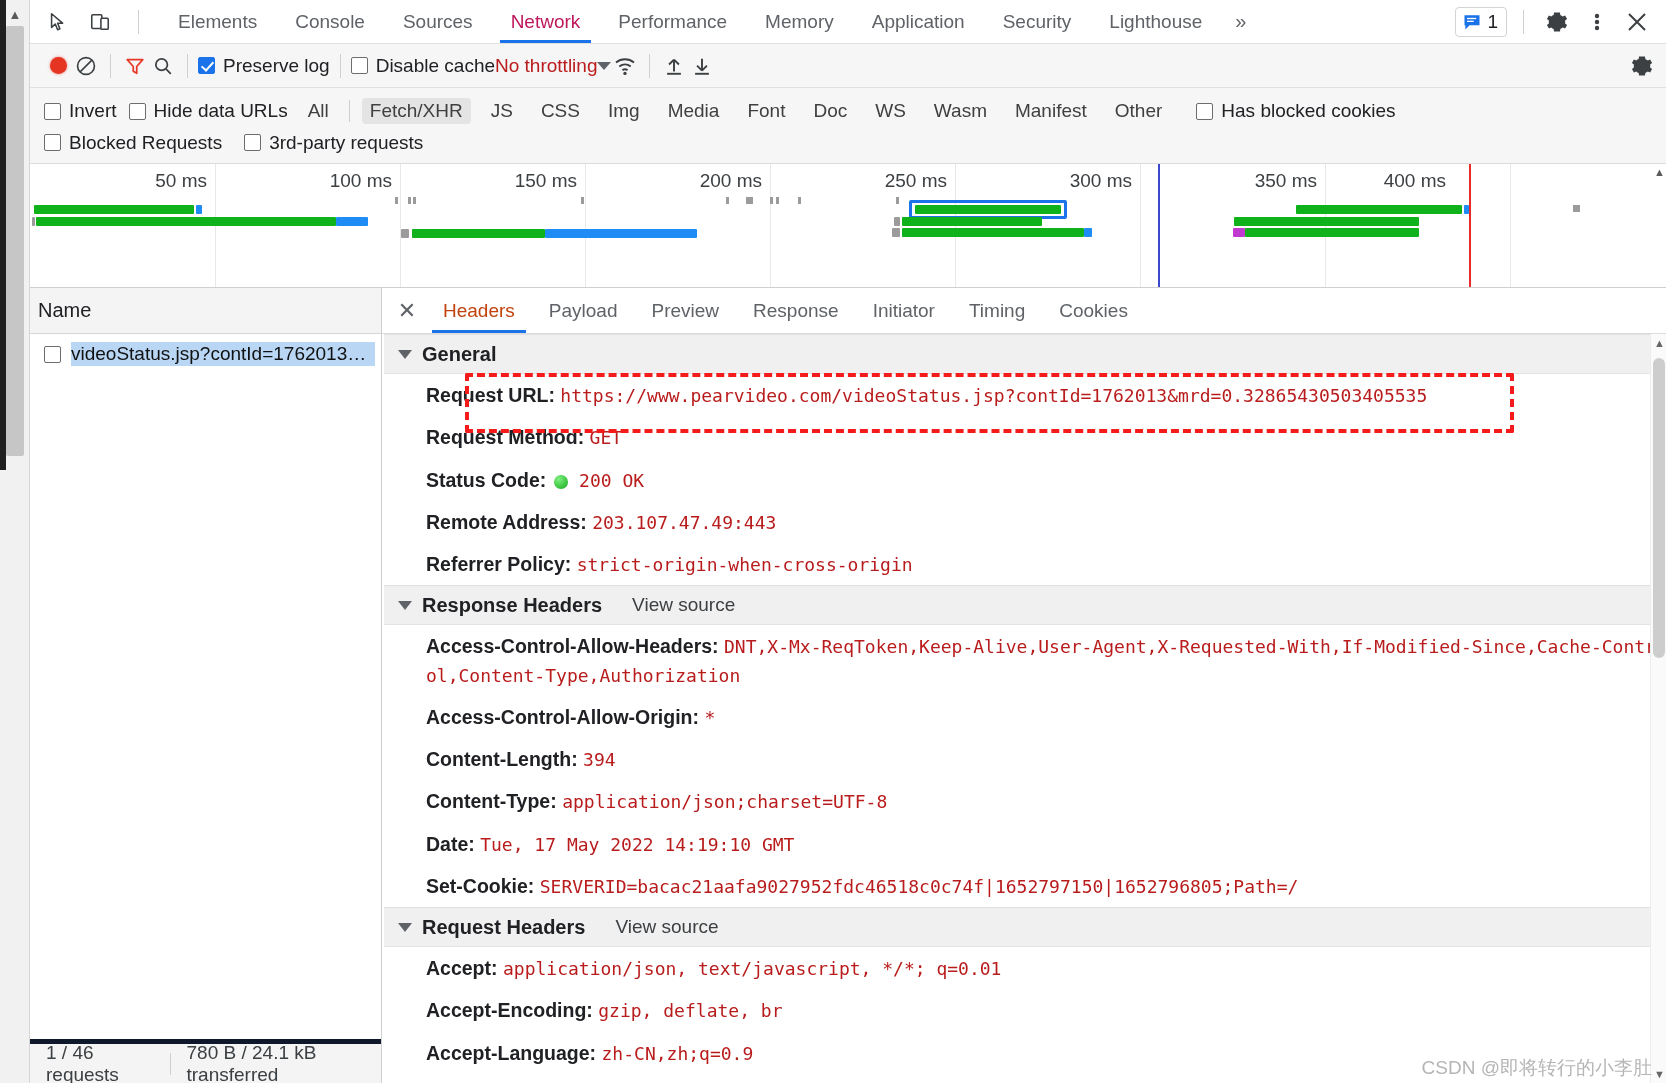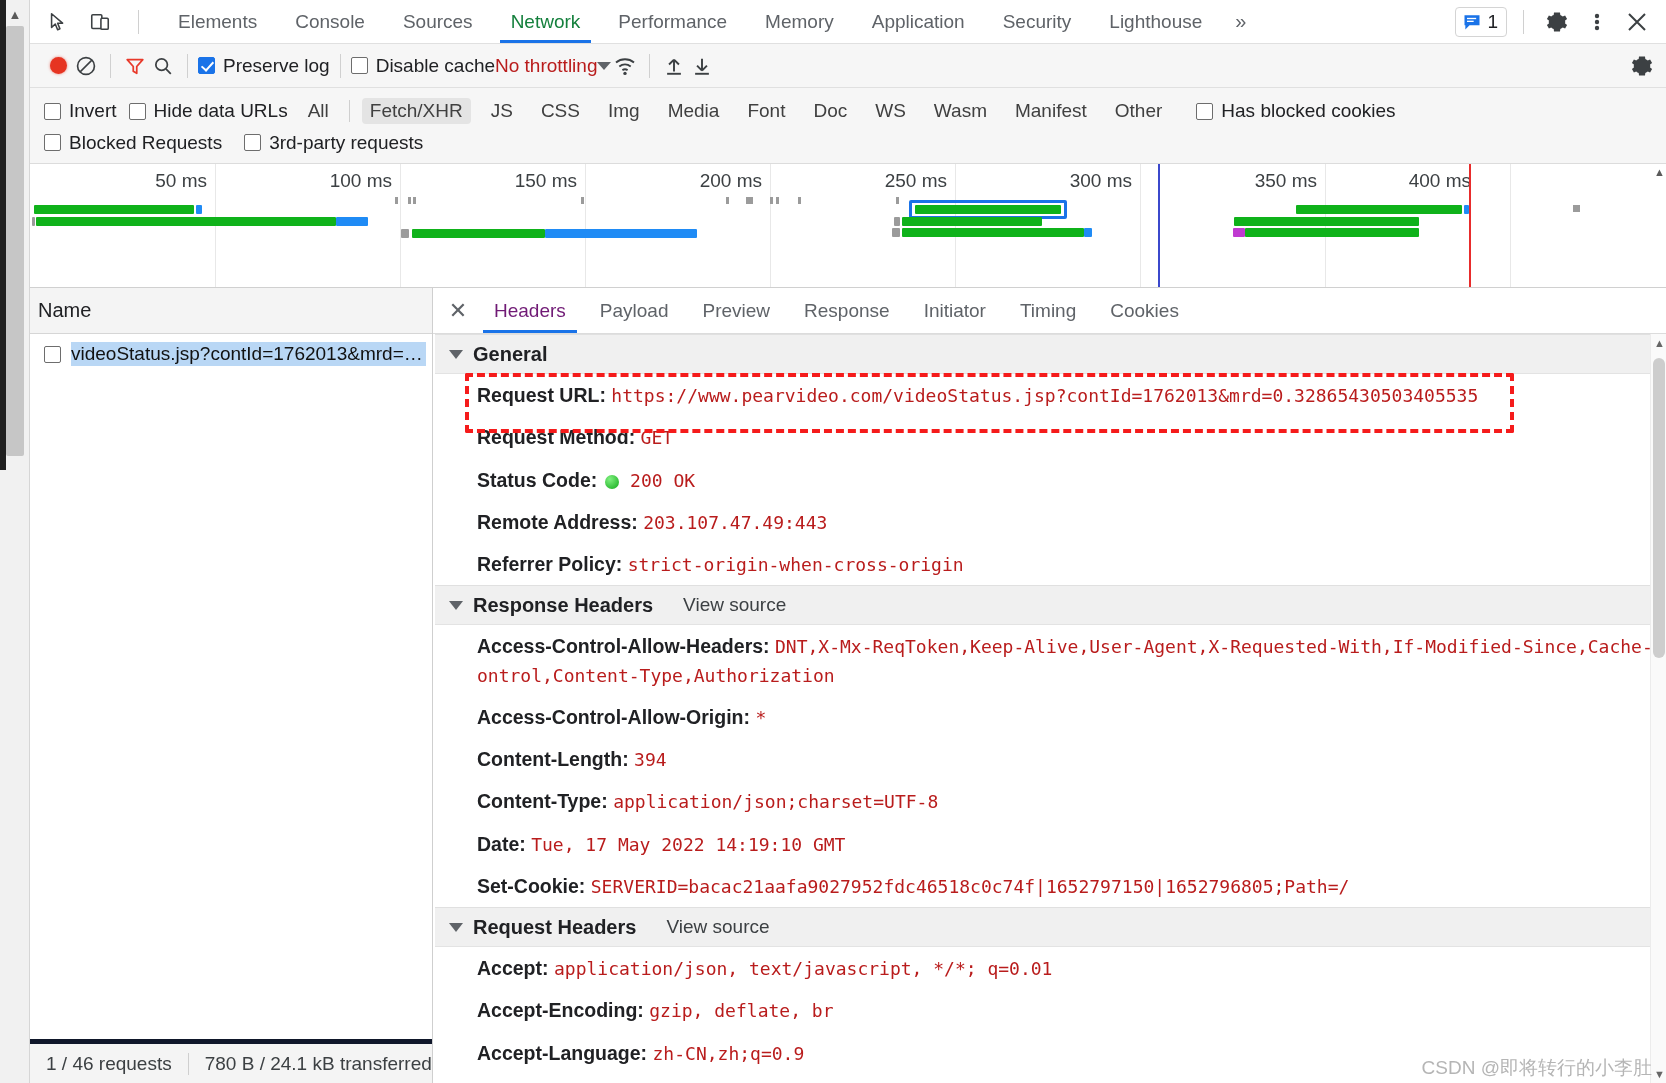--- a/index.html
+++ b/index.html
@@ -42,21 +42,21 @@
   }
   .tb-icons { display:flex; align-items:center; padding:0 10px 0 14px; gap:14px; }
   .tb-icon { width:28px; height:28px; display:flex; align-items:center; justify-content:center; cursor:pointer; }
   .vsep { width:1px; height:24px; background:#d0d0d0; align-self:center; margin:0 10px; }
   .tabs { display:flex; align-items:stretch; }
   .tab {
     padding:0 19px; display:flex; align-items:center;
     font-size:19px; color:#5f6368; cursor:pointer; position:relative;
     white-space:nowrap;
   }
-  .tab.active { color:#15803d; }
+  .tab.active { color:#be185d; }
   .tab.active::after {
     content:""; position:absolute; left:8px; right:8px; bottom:0; height:3px; background:#1a73e8;
   }
   .tab.chev { padding:0 14px; font-size:20px; color:#5f6368; }
   .tabstrip-right { margin-left:auto; display:flex; align-items:center; padding-right:12px; gap:6px; }
   .msgbadge {
     display:flex; align-items:center; gap:5px; border:1px solid #d4d4d4; border-radius:4px;
     padding:2px 8px 2px 6px; height:30px; cursor:pointer;
   }
   .msgbadge .cnt { font-size:19px; color:#202124; }
@@ -124,21 +124,21 @@
   .ov-sel {
     position:absolute; border:3px solid #1a73e8; border-radius:2px;
   }
   .ov-scroll-r { position:absolute; right:0; top:0; width:14px; bottom:0; background:#fff; }
   .ov-scroll-r .up { position:absolute; top:2px; left:2px; font-size:11px; color:#5a5a5a; }
 
   
   .main { margin-left:30px; flex:1; display:flex; min-height:0; position:relative; }
 
   
-  .reqpane { width:403px; display:flex; flex-direction:column; border-right:1px solid #cfcfcf; background:#fff; min-width:0;}
+  .reqpane { width:352px; display:flex; flex-direction:column; border-right:1px solid #cfcfcf; background:#fff; min-width:0;}
   .reqhead {
     height:46px; background:#f4f4f4; border-bottom:1px solid #d6d6d6;
     display:flex; align-items:center; padding-left:8px; font-size:20px; color:#202124;
   }
   .reqlist { flex:1; overflow:hidden; }
   .reqrow {
     height:40px; display:flex; align-items:center; gap:10px; padding:0 6px 0 14px;
     font-size:19px; white-space:nowrap;
   }
   .reqrow .rowchk { width:17px; height:17px; border:1.6px solid #6d6d6d; border-radius:2px; background:#fff; flex:none; }
@@ -155,21 +155,21 @@
   .detpane { flex:1; display:flex; flex-direction:column; background:#fff; min-width:0; position:relative; }
   .dettabs {
     height:46px; border-bottom:1px solid #dcdcdc; display:flex; align-items:stretch;
     padding-left:6px; background:#fff;
   }
   .det-close { width:38px; display:flex; align-items:center; justify-content:center; font-size:22px; color:#5f6368; cursor:pointer; }
   .dtab {
     padding:0 17px; display:flex; align-items:center; font-size:19px; color:#5f6368; cursor:pointer; position:relative;
     white-space:nowrap;
   }
-  .dtab.active { color:#701a75; }
+  .dtab.active { color:#c2410c; }
   .dtab.active::after { content:""; position:absolute; left:6px; right:6px; bottom:0; height:3px; background:#1a73e8; }
 
   .detbody { flex:1; overflow:hidden; position:relative; padding-left:2px; }
   .det-scrollrail { position:absolute; right:0; top:0; bottom:0; width:16px; background:#fafafa; border-left:1px solid #ececec; }
   .det-scrollrail .arr { position:absolute; left:3px; font-size:11px; color:#666; }
   .det-scrollrail .arr.top { top:3px; }
   .det-scrollrail .arr.bot { bottom:3px; }
   .det-scrollrail .thumb { position:absolute; left:2px; top:24px; width:12px; height:300px; background:#cdcdcd; border-radius:6px; }
 
   .sechead {
@@ -402,21 +402,21 @@
       <div class="ov-tick" style="left:1295px;"></div>
       <div class="ov-tick" style="left:1480px;"></div>
     </div>
     <div class="ov-label" style="left:185px;">50 ms</div>
     <div class="ov-label" style="left:370px;">100 ms</div>
     <div class="ov-label" style="left:555px;">150 ms</div>
     <div class="ov-label" style="left:740px;">200 ms</div>
     <div class="ov-label" style="left:925px;">250 ms</div>
     <div class="ov-label" style="left:1110px;">300 ms</div>
     <div class="ov-label" style="left:1295px;">350 ms</div>
-    <div class="ov-label" style="left:1424px;margin-left:25px;">400 ms</div>
+    <div class="ov-label" style="left:1424px;">400 ms</div>
 
     <div class="ov-bar" style="left:4px; top:41px; width:160px; background:#0fb21a;"></div>
     <div class="ov-bar" style="left:166px; top:41px; width:6px; background:#1f8bf5;"></div>
     <div class="ov-bar" style="left:2px; top:53px; width:3px; background:#9b9b9b;"></div>
     <div class="ov-bar" style="left:6px; top:53px; width:300px; background:#0fb21a;"></div>
     <div class="ov-bar" style="left:306px; top:53px; width:32px; background:#1f8bf5;"></div>
 
     <div class="ov-bar" style="left:371px; top:65px; width:8px; background:#9b9b9b;"></div>
     <div class="ov-bar" style="left:382px; top:65px; width:133px; background:#0fb21a;"></div>
     <div class="ov-bar" style="left:515px; top:65px; width:152px; background:#1f8bf5;"></div>

